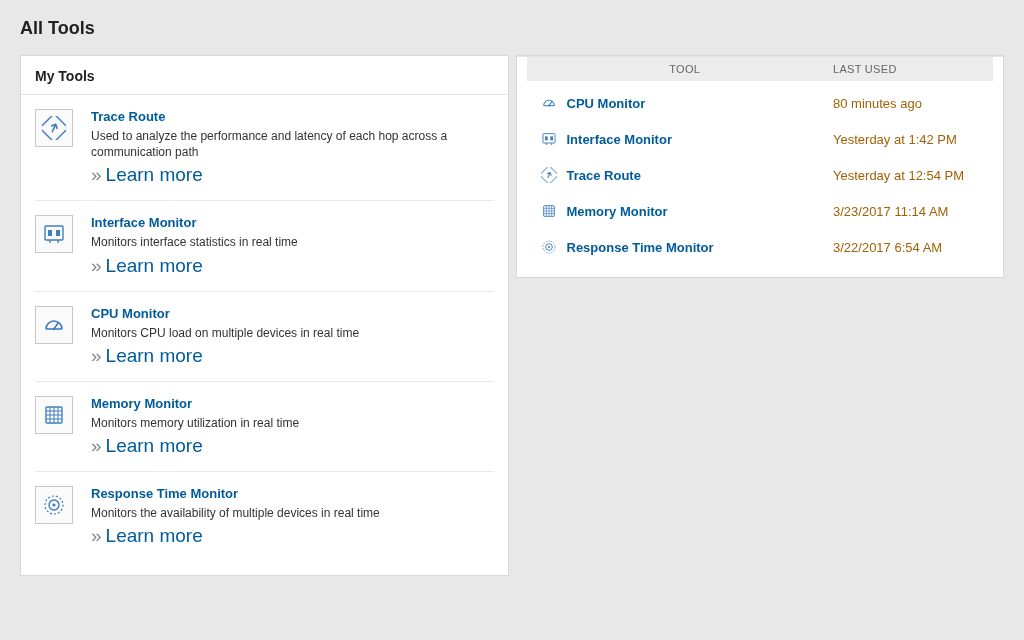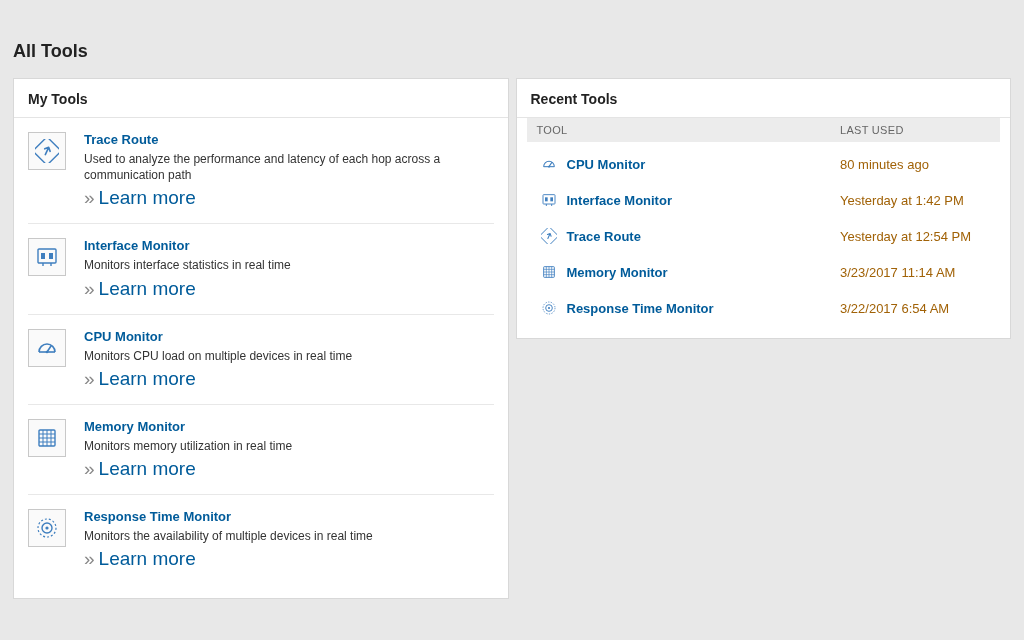--- a/index.html
+++ b/index.html
@@ -6,22 +6,21 @@
   body {
     background: #e8e8e8;
     font-family: Arial, Helvetica, sans-serif;
     font-size: 13px;
     color: #333;
     width: 1024px;
     height: 640px;
     overflow: hidden;
   }
   .page {
-    padding: 18px 13px;
-    margin-top: 23px;
+    padding: 18px 20px;
   }
   .page-title {
     font-size: 18px;
     font-weight: bold;
     color: #222;
     margin-bottom: 16px;
   }
   .columns {
     display: flex;
     gap: 7px;
@@ -85,21 +84,21 @@
   .recent-table { width: 100%; padding: 0 10px 12px 10px; }
   .recent-head {
     display: flex;
     background: #ececec;
     color: #666;
     font-size: 11px;
     letter-spacing: 0.3px;
     padding: 6px 10px;
     margin: 0 0 4px 0;
   }
-  .recent-head .col-tool { flex: 1; }
+  .recent-head .col-tool { flex: 1; text-align: center; }
   .recent-head .col-used { width: 150px; }
   .recent-row {
     display: flex;
     align-items: center;
     padding: 10px 10px;
   }
   .recent-row .ricon {
     width: 24px;
     display: flex;
     align-items: center;
@@ -232,21 +231,20 @@
             <div class="tool-name">Response Time Monitor</div>
             <div class="tool-desc">Monitors the availability of multiple devices in real time</div>
             <div class="learn-more"><span class="raquo">»</span><span>Learn more</span></div>
           </div>
         </div>
 
       </div>
     </div>
 
     <div class="card recent-card">
-      <div class="card-header">Recent Tools</div>
       <div class="divider"></div>
       <div class="recent-table">
         <div class="recent-head">
           <div class="col-tool">TOOL</div>
           <div class="col-used">LAST USED</div>
         </div>
 
         <div class="recent-row">
           <div class="ricon">
               <svg viewBox="0 0 24 24">

